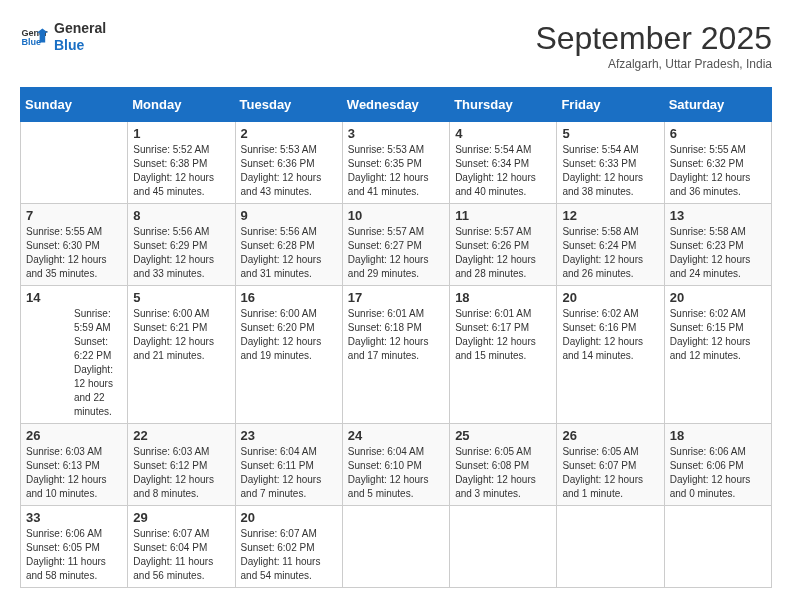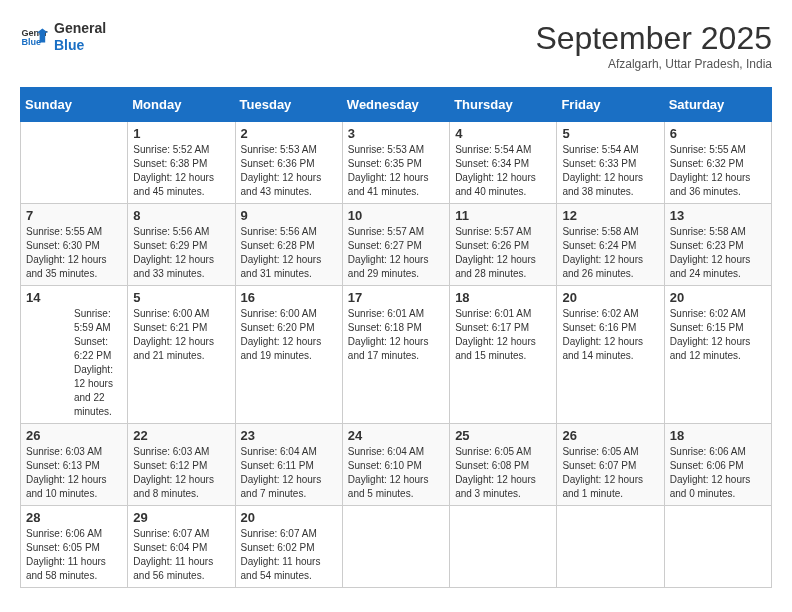--- a/index.html
+++ b/index.html
@@ -307,21 +307,21 @@
         <td>
           <div class="day-num">18</div>
           <div class="cell-info" style="white-space: pre-line;">Sunrise: 6:06 AM
 Sunset: 6:06 PM
 Daylight: 12 hours
 and 0 minutes.</div>
         </td>
       </tr>
       <tr>
         <td>
-          <div class="day-num">28</div>
+          <div class="day-num">33</div>
           <div class="cell-info" style="white-space: pre-line;">Sunrise: 6:06 AM
 Sunset: 6:05 PM
 Daylight: 11 hours
 and 58 minutes.</div>
         </td>
         <td>
           <div class="day-num">29</div>
           <div class="cell-info" style="white-space: pre-line;">Sunrise: 6:07 AM
 Sunset: 6:04 PM
 Daylight: 11 hours

